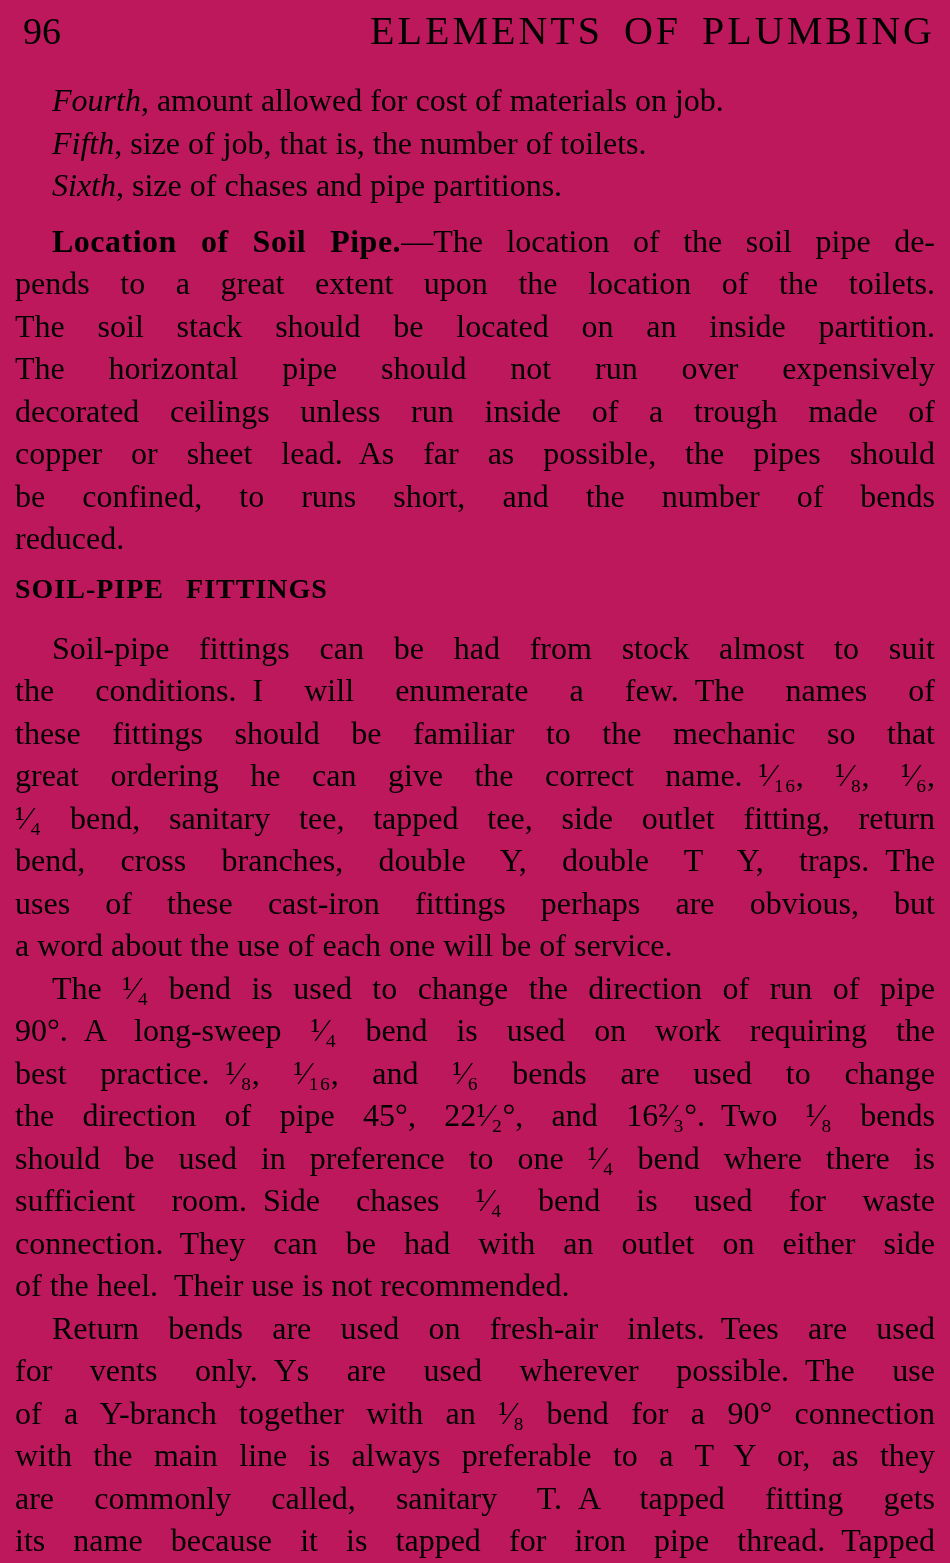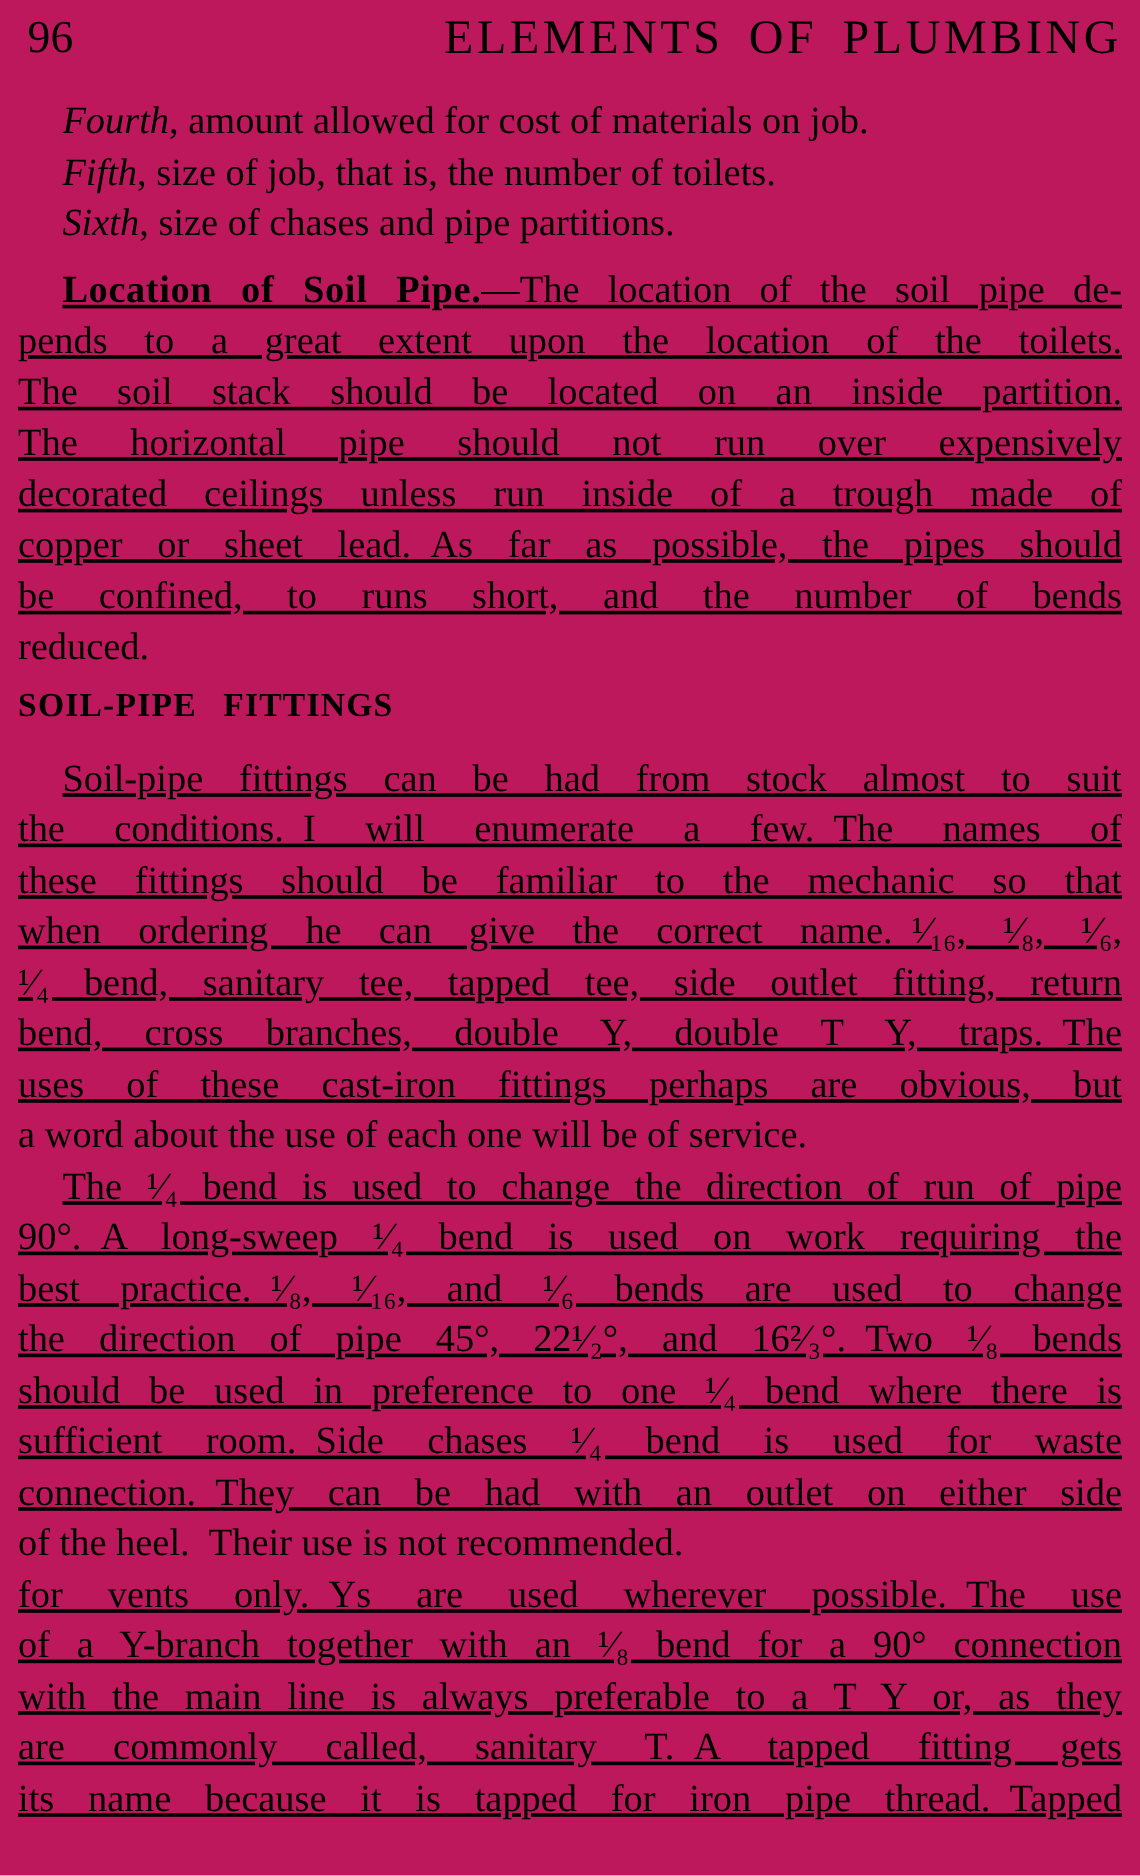--- a/index.html
+++ b/index.html
@@ -11,21 +11,21 @@
     padding: 8px 15px 0 15px; position: relative;
   }
   .header { position: relative; height: 46px; margin-bottom: 25px; }
   .pagenum { position: absolute; left: 8px; top: 0; font-size: 38px; line-height: 46px; }
   .runtitle {
     display: block; text-align: right; 
     font-size: 40px; letter-spacing: 3px; word-spacing: 8px; line-height: 46px;
   }
   .para { margin: 0; }
   .line { height: 42.5px; line-height: 42.5px; overflow: hidden; }
-  .jline { text-align: justify; text-decoration: underline; }
+  .jline { text-align: justify; }
   .jline::after { content: ""; display: inline-block; width: 100%; height: 0; }
   .indent { text-indent: 37px; }
   .heading {
     text-align: left; font-weight: bold; font-size: 28px;
     letter-spacing: 1px; word-spacing: 14px;
     height: 34px; line-height: 34px; margin: 12px 0 21px 0;
   }
   .seg-i { font-style: italic; }
   .seg-b { font-weight: bold; letter-spacing: 0.5px; }
   .seg-n { }
@@ -52,37 +52,38 @@
         <div class="line jline"><span class="seg-n">decorated ceilings unless run inside of a trough made of</span></div>
         <div class="line jline"><span class="seg-n">copper or sheet lead. As far as possible, the pipes should</span></div>
         <div class="line jline"><span class="seg-n">be confined, to runs short, and the number of bends</span></div>
         <div class="line"><span class="seg-n">reduced.</span></div>
       </div>
       <div class="heading">SOIL-PIPE FITTINGS</div>
       <div class="para">
         <div class="line jline indent"><span class="seg-n">Soil-pipe fittings can be had from stock almost to suit</span></div>
         <div class="line jline"><span class="seg-n">the conditions. I will enumerate a few. The names of</span></div>
         <div class="line jline"><span class="seg-n">these fittings should be familiar to the mechanic so that</span></div>
-        <div class="line jline"><span class="seg-n">when ordering he can give the correct name. ¹⁄₁₆, ¹⁄₈, ¹⁄₆,</span></div>
+        <div class="line jline"><span class="seg-n">great ordering he can give the correct name. ¹⁄₁₆, ¹⁄₈, ¹⁄₆,</span></div>
         <div class="line jline"><span class="seg-n">¹⁄₄ bend, sanitary tee, tapped tee, side outlet fitting, return</span></div>
         <div class="line jline"><span class="seg-n">bend, cross branches, double Y, double T Y, traps. The</span></div>
         <div class="line jline"><span class="seg-n">uses of these cast-iron fittings perhaps are obvious, but</span></div>
         <div class="line"><span class="seg-n">a word about the use of each one will be of service.</span></div>
       </div>
       <div class="para">
         <div class="line jline indent"><span class="seg-n">The ¹⁄₄ bend is used to change the direction of run of pipe</span></div>
         <div class="line jline"><span class="seg-n">90°. A long-sweep ¹⁄₄ bend is used on work requiring the</span></div>
         <div class="line jline"><span class="seg-n">best practice. ¹⁄₈, ¹⁄₁₆, and ¹⁄₆ bends are used to change</span></div>
         <div class="line jline"><span class="seg-n">the direction of pipe 45°, 22¹⁄₂°, and 16²⁄₃°. Two ¹⁄₈ bends</span></div>
         <div class="line jline"><span class="seg-n">should be used in preference to one ¹⁄₄ bend where there is</span></div>
         <div class="line jline"><span class="seg-n">sufficient room. Side chases ¹⁄₄ bend is used for waste</span></div>
         <div class="line jline"><span class="seg-n">connection. They can be had with an outlet on either side</span></div>
         <div class="line"><span class="seg-n">of the heel. Their use is not recommended.</span></div>
       </div>
       <div class="para">
+        <div class="line jline indent"><span class="seg-n">Return bends are used on fresh-air inlets. Tees are used</span></div>
         <div class="line jline"><span class="seg-n">for vents only. Ys are used wherever possible. The use</span></div>
         <div class="line jline"><span class="seg-n">of a Y-branch together with an ¹⁄₈ bend for a 90° connection</span></div>
         <div class="line jline"><span class="seg-n">with the main line is always preferable to a T Y or, as they</span></div>
         <div class="line jline"><span class="seg-n">are commonly called, sanitary T. A tapped fitting gets</span></div>
         <div class="line jline"><span class="seg-n">its name because it is tapped for iron pipe thread. Tapped</span></div>
       </div>
     </div>
 </div>
 
 </body></html>

